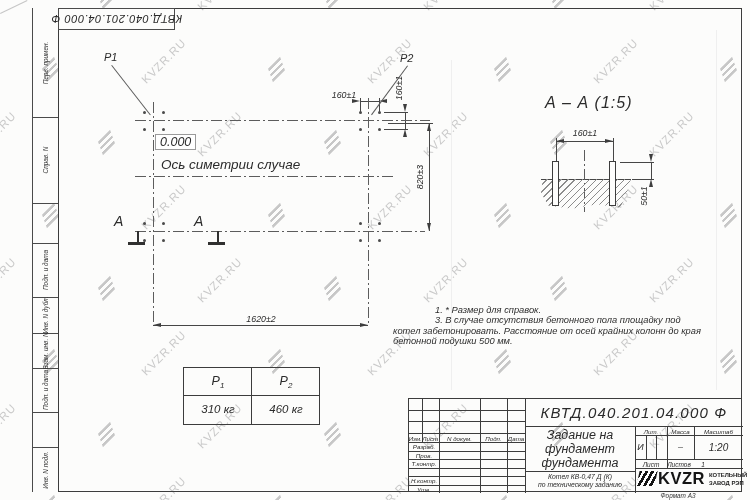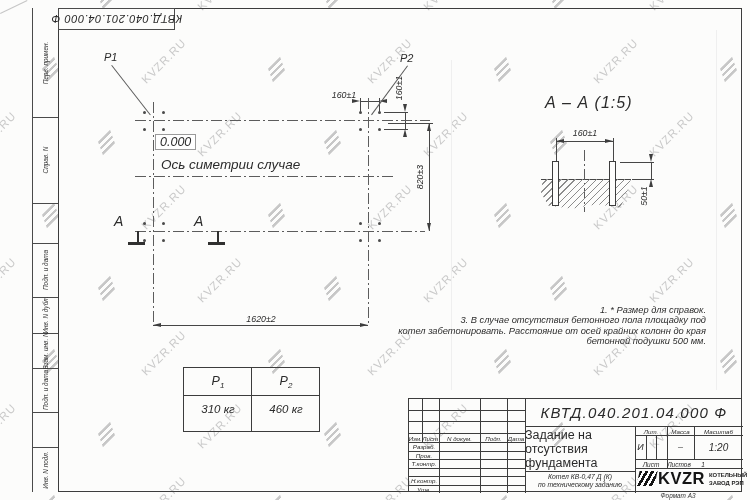--- a/index.html
+++ b/index.html
@@ -46,35 +46,35 @@
   .elev-box{border:0.9px solid #9a9a9a;background:rgba(255,255,255,.85);padding:0 4px;font-size:12.5px;}
   
   .bolt-rect{position:absolute;width:7px;height:45px;background:#fdfdfc;border:1px solid #3d3d3d;box-sizing:border-box;z-index:3;}
   .concrete{position:absolute;left:541px;top:179px;width:90px;height:30px;
             background:repeating-linear-gradient(135deg,transparent 0 4px,#8c8c8c 4px 5px);
             clip-path:polygon(2% 0%,100% 0%,95% 52%,88% 96%,62% 84%,34% 99%,8% 88%,0% 45%);}
   .cut-v{position:absolute;width:1.6px;height:11px;background:#303030;}
   .cut-foot{position:absolute;width:17px;height:2.6px;background:#303030;}
   .leader{position:absolute;height:1px;background:#5a5a5a;transform-origin:0 0;}
   
-  .ltable{position:absolute;left:183px;top:367px;width:137px;height:65px;border:1.2px solid #3c3c3c;box-sizing:border-box;}
+  .ltable{position:absolute;left:183px;top:367px;width:137px;height:58px;border:1.2px solid #3c3c3c;box-sizing:border-box;}
   .ltable .v{position:absolute;left:67px;top:0;width:1px;height:100%;background:#3c3c3c;}
   .ltable .h{position:absolute;left:0;top:27px;width:100%;height:1px;background:#3c3c3c;}
   .lt-cell{position:absolute;font-style:italic;color:#2b2b2b;transform:translate(-50%,-50%);white-space:nowrap;}
   .lt-head{font-size:12.5px;} .lt-head sub{font-size:8px;}
   .lt-val{font-size:11.5px;}
   
   #notes{position:absolute;left:393px;top:305px;width:313px;font-style:italic;color:#2d2d2d;
-         font-size:9.3px;line-height:10.4px;z-index:2;text-align:right;}
+         font-size:9.3px;line-height:10.4px;z-index:2;}
   .note{text-indent:42px;margin:0;}
   
   .tb{position:absolute;left:408px;top:398px;width:334px;height:94px;border:1.4px solid #3c3c3c;box-sizing:border-box;background:rgba(255,255,255,.0);}
   .tb .cell{position:absolute;font-style:italic;color:#2b2b2b;white-space:nowrap;transform:translate(-50%,-50%);}
   .tb-doc{font-size:15px;letter-spacing:1.2px;}
-  .tb-title{position:absolute;left:116px;top:29px;width:110px;
+  .tb-title{position:absolute;left:116px;top:29px;width:110px;text-align:center;font-style:italic;
             font-size:12.5px;line-height:14px;color:#2b2b2b;}
   .tb-sub{position:absolute;left:116px;top:74px;width:110px;text-align:center;font-style:italic;
           font-size:6.8px;line-height:8px;color:#2b2b2b;}
   .tbh{font-size:6.2px;}
   .kvzr-glyph{position:absolute;left:229px;top:72px;width:18px;height:15px;
               background:repeating-linear-gradient(110deg,#141414 0 3px,#ffffff 3px 5.5px);
               transform:skewX(-12deg);}
   .kvzr-word{position:absolute;left:249px;top:70px;font-size:16.5px;font-weight:800;color:#141414;
              letter-spacing:.5px;font-style:normal;}
   .company{position:absolute;left:300px;font-size:5.9px;font-weight:bold;color:#222;font-style:normal;white-space:nowrap;}
@@ -291,21 +291,21 @@
           <div class="tl" style="left: 0px; top: 85.5px; width: 116px; height: 0.9px;"></div>
           <div class="tl" style="left: 116px; top: 27px; width: 218px; height: 0.9px;"></div>
           <div class="tl" style="left: 226px; top: 36px; width: 108px; height: 0.9px;"></div>
           <div class="tl" style="left: 226px; top: 60px; width: 108px; height: 0.9px;"></div>
           <div class="tl" style="left: 226px; top: 69px; width: 108px; height: 0.9px;"></div>
           <div class="tl" style="left: 116px; top: 72px; width: 110px; height: 0.9px;"></div>
         </div>
       <div class="cell tb-doc" style="left:225px;top:13px;">КВТД.040.201.04.000  Ф</div>
       <div class="tb-title" id="tb-title">
           <div class="">Задание на</div>
-          <div class="">отсутствия</div>
+          <div class="">фундамент</div>
           <div class="">фундамента</div>
         </div>
       <div class="tb-sub" id="tb-sub">
           <div class="">Котел  КВ-0,47 Д (К)</div>
           <div class="">по техническому заданию</div>
         </div>
       <div id="tb-heads">
           <div class="cell tbh" style="left: 6.25px; top: 38.5px;">Изм.</div>
           <div class="cell tbh" style="left: 21.25px; top: 38.5px;">Лист</div>
           <div class="cell tbh" style="left: 50.5px; top: 38.5px;">N докум.</div>

